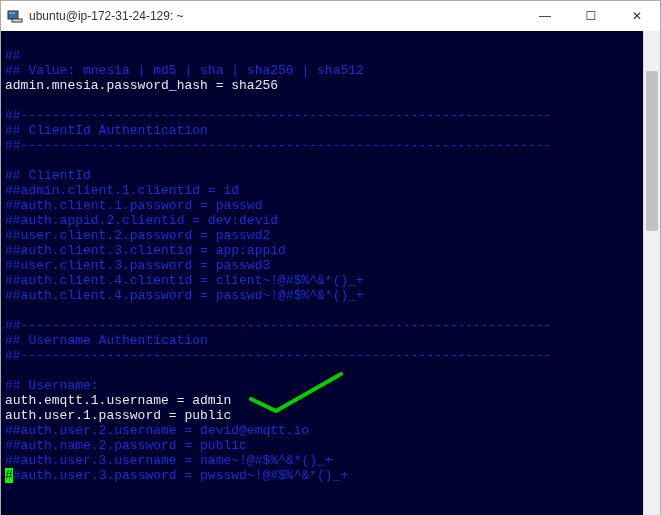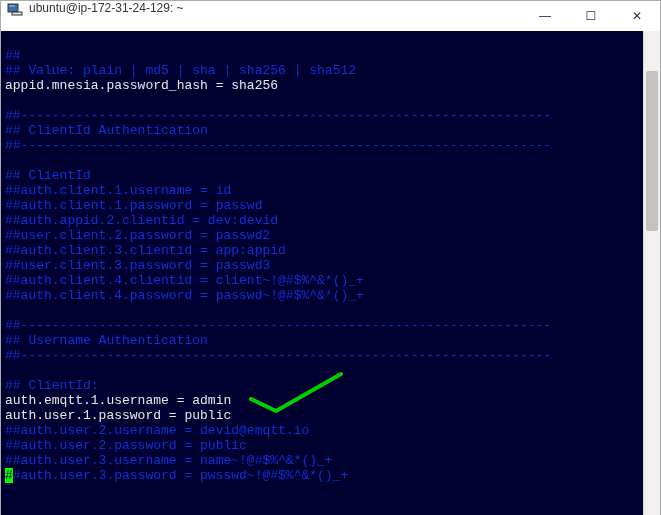--- a/index.html
+++ b/index.html
@@ -1,18 +1,18 @@
 <!DOCTYPE html>
 <html><head>
 <meta charset="utf-8">
 <style>
   * { margin:0; padding:0; box-sizing:border-box; }
   html,body { width:661px; height:515px; font-family:"Segoe UI",Arial,sans-serif; background:#fff; overflow:hidden; }
   .window { width:661px; height:515px; display:flex; flex-direction:column; border:1px solid #aaa; }
-  .titlebar { height:30px; background:#fff; display:flex; align-items:flex-start; padding-left:6px; font-size:12px; color:#333; }
+  .titlebar { height:30px; background:#fff; display:flex; align-items:center; padding-left:6px; font-size:12px; color:#333; }
   .titlebar .icon { width:16px; height:16px; margin-right:6px; }
   .titlebar .spacer { flex:1; }
   .winbtn { width:46px; height:30px; display:flex; align-items:center; justify-content:center; font-size:12px; color:#333; font-family:Arial;}
   .client { flex:1; display:flex; background:#fff; }
   .term { flex:1; background:#000030; color:#c0c0c0; font-family:Consolas,"Courier New",monospace; font-size:13px; line-height:15px; padding:2px 4px 2px 4px; position:relative; white-space:pre; overflow:hidden;}
   .sb { width:17px; background:#f0f0f0; border-left:1px solid #ddd; position:relative;}
   .sb-thumb{ position:absolute; left:2px; right:2px; top:40px; height:160px; background:#c2c2c2; border-radius:2px;}
   .c-comment { color:#1030d8; }
   .c-white { color:#e8e8e8; }
   .cursor { background:#00ff00; color:#000; }
@@ -38,46 +38,46 @@
     <div class="winbtn">
         <span>☐</span>
       </div>
     <div class="winbtn close">
         <span>✕</span>
       </div>
   </div>
   <div class="client">
     <div class="term">
 <span class="c-comment">##</span>
-<span class="c-comment">## Value: plain | md5 | sha | sha256 | sha512</span>
-<span class="c-white">appid.mnesia.password_hash = sha256</span>
+<span class="c-comment">## Value: mnesia | md5 | sha | sha256 | sha512</span>
+<span class="c-white">admin.mnesia.password_hash = sha256</span>
 <span></span>
 <span class="c-comment">##--------------------------------------------------------------------</span>
 <span class="c-comment">## ClientId Authentication</span>
 <span class="c-comment">##--------------------------------------------------------------------</span>
 <span></span>
 <span class="c-comment">## ClientId</span>
-<span class="c-comment">##auth.client.1.username = id</span>
+<span class="c-comment">##admin.client.1.clientid = id</span>
 <span class="c-comment">##auth.client.1.password = passwd</span>
 <span class="c-comment">##auth.appid.2.clientid = dev:devid</span>
 <span class="c-comment">##user.client.2.password = passwd2</span>
 <span class="c-comment">##auth.client.3.clientid = app:appid</span>
 <span class="c-comment">##user.client.3.password = passwd3</span>
 <span class="c-comment">##auth.client.4.clientid = client~!@#$%^&amp;*()_+</span>
 <span class="c-comment">##auth.client.4.password = passwd~!@#$%^&amp;*()_+</span>
 <span></span>
 <span class="c-comment">##--------------------------------------------------------------------</span>
 <span class="c-comment">## Username Authentication</span>
 <span class="c-comment">##--------------------------------------------------------------------</span>
 <span></span>
-<span class="c-comment">## ClientId:</span>
+<span class="c-comment">## Username:</span>
 <span class="c-white">auth.emqtt.1.username = admin</span>
 <span class="c-white">auth.user.1.password = public</span>
 <span class="c-comment">##auth.user.2.username = devid@emqtt.io</span>
-<span class="c-comment">##auth.user.2.password = public</span>
+<span class="c-comment">##auth.name.2.password = public</span>
 <span class="c-comment">##auth.user.3.username = name~!@#$%^&amp;*()_+</span>
 <span><span class="cursor">#</span><span class="c-comment">#auth.user.3.password = pwsswd~!@#$%^&amp;*()_+</span></span>
 
       <svg class="annot" style="left:240px; top:338px;" width="110" height="50">
         <path d="M10 30 L35 42 L100 5" stroke="#00d000" stroke-width="4" fill="none" stroke-linecap="round" stroke-linejoin="round"></path>
       </svg>
 
       
     </div>
     <div class="sb">

